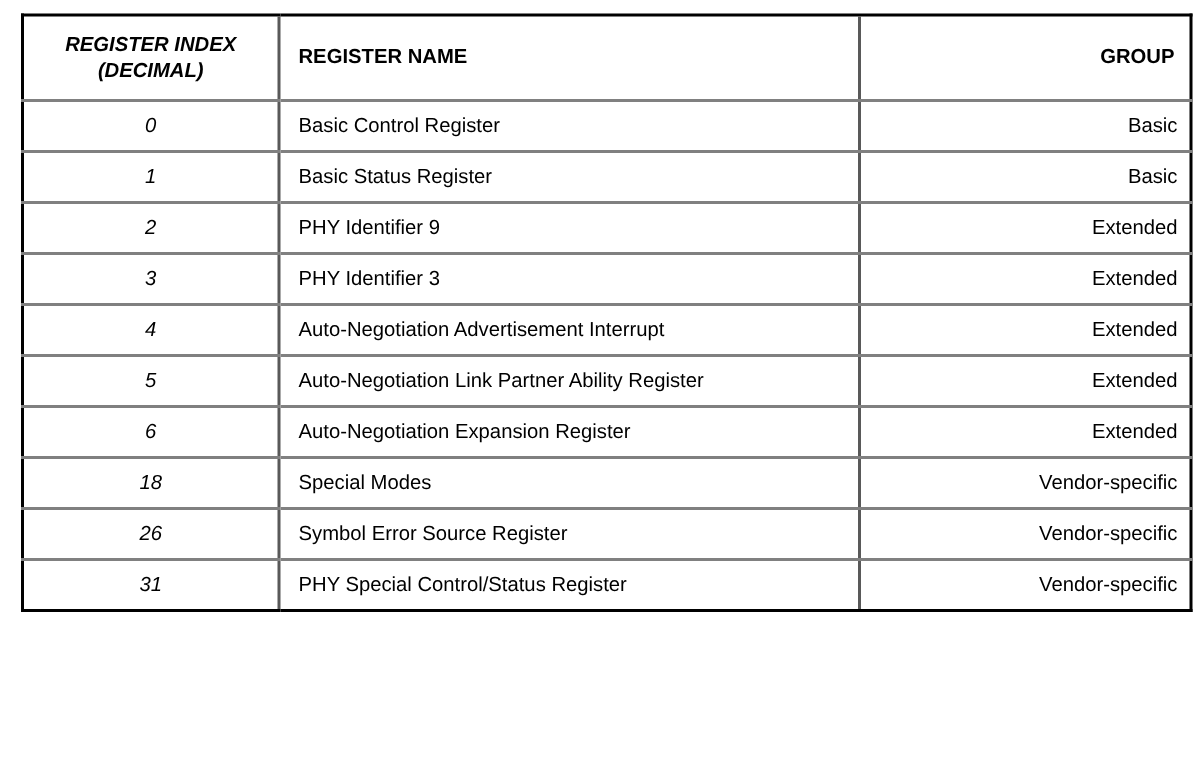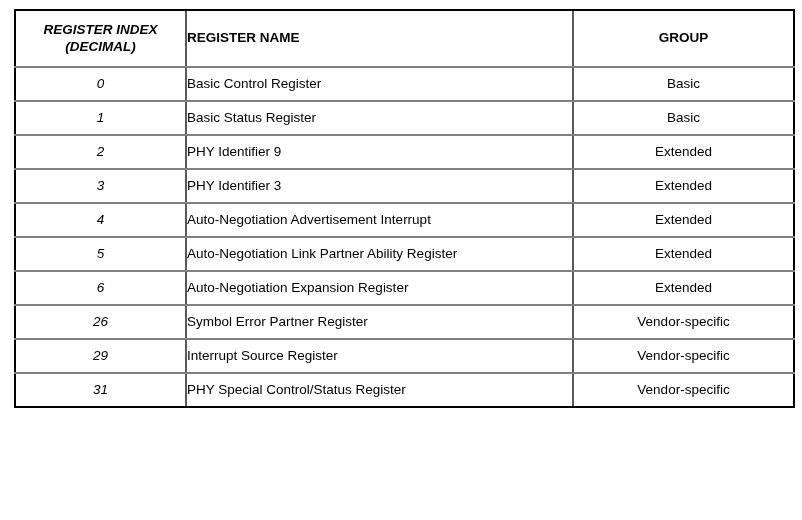--- a/index.html
+++ b/index.html
@@ -45,25 +45,25 @@
     height: 30px;
     vertical-align: middle;
     padding: 1px 8px;
     border-top: 2px solid #808080;
     border-bottom: 2px solid #808080;
   }
   th + th, td + td {
     border-left: 2px solid #595959;
   }
   th:first-child, td:first-child { border-left: 2px solid #000000; font-style: italic; }
-  th:last-child,  td:last-child  { border-right: 2px solid #000000; }
+  th:last-child,  td:last-child  { border-right: 2px solid #000000; text-align: right; }
   tbody tr:last-child td { border-bottom: 2px solid #000000; }
 
   .cell-index, .cell-group { text-align: center; }
-  .cell-name { text-align: left; padding-left: 0; }
+  .cell-name { text-align: left; padding-left: 12px; }
 </style>
 </head>
 <body>
 
 <div class="table-wrap">
   <table class="register-table">
     <colgroup>
       <col class="c-index">
       <col class="c-name">
       <col class="c-group">
@@ -105,27 +105,27 @@
           <td class="cell-index">5</td>
           <td class="cell-name">Auto-Negotiation Link Partner Ability Register</td>
           <td class="cell-group">Extended</td>
         </tr>
         <tr>
           <td class="cell-index">6</td>
           <td class="cell-name">Auto-Negotiation Expansion Register</td>
           <td class="cell-group">Extended</td>
         </tr>
         <tr>
-          <td class="cell-index">26</td>
-          <td class="cell-name">Symbol Error Partner Register</td>
+          <td class="cell-index">18</td>
+          <td class="cell-name">Special Modes</td>
           <td class="cell-group">Vendor-specific</td>
         </tr>
         <tr>
-          <td class="cell-index">29</td>
-          <td class="cell-name">Interrupt Source Register</td>
+          <td class="cell-index">26</td>
+          <td class="cell-name">Symbol Error Source Register</td>
           <td class="cell-group">Vendor-specific</td>
         </tr>
         <tr>
           <td class="cell-index">31</td>
           <td class="cell-name">PHY Special Control/Status Register</td>
           <td class="cell-group">Vendor-specific</td>
         </tr>
       </tbody>
   </table>
 </div>

